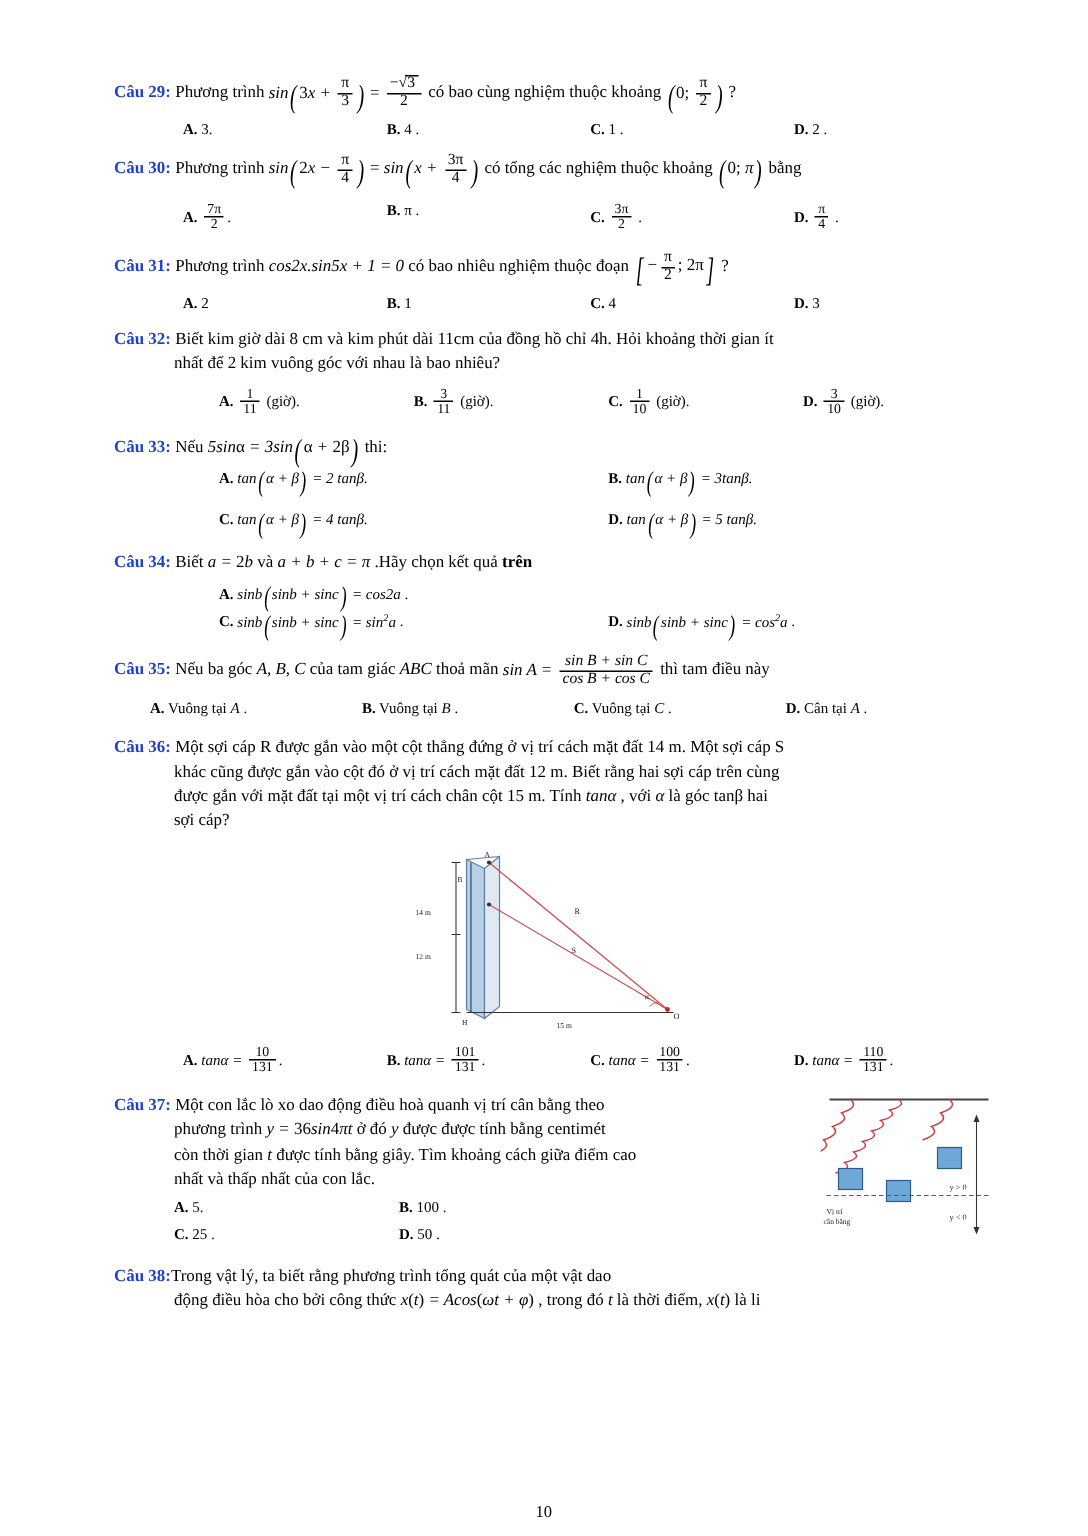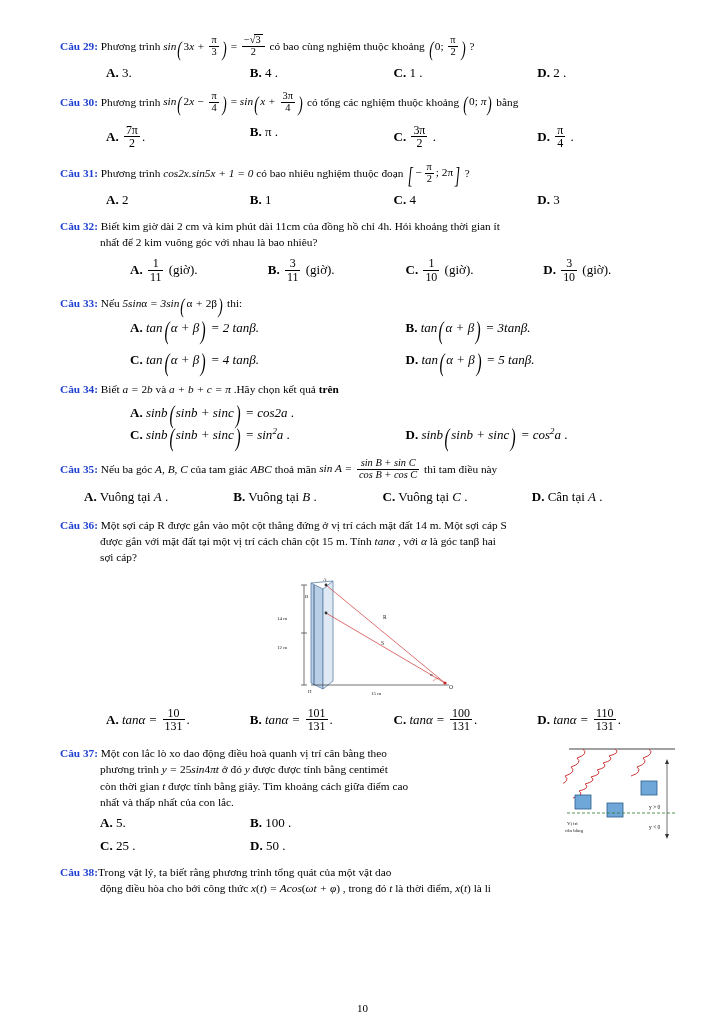--- a/index.html
+++ b/index.html
@@ -6,21 +6,21 @@
   body {
     width:725px;
     background:#ffffff;
     font-family:"Liberation Serif", serif;
     color:#000000;
   }
   .page {
     position:relative;
     width:725px;
     height:1024px;
-    padding:0;
+    padding:16px;
     box-sizing:border-box;
     overflow:hidden;
   }
   .content {
     padding:34px 44px 0 60px;
   }
   .q {
     margin-bottom:7px;
     line-height:1.45;
     font-size:11.3px;
@@ -31,21 +31,21 @@
     font-family:"Liberation Serif", serif;
   }
   .body-indent {
     display:block;
     padding-left:40px;
     text-indent:0;
   }
   .ans-row {
     display:flex;
     margin-top:4px;
-    font-size:13px;
+    font-size:10px;
   }
   .ans-row.indent { padding-left:46px; }
   .ans-row.indent2 { padding-left:70px; }
   .ans {
     white-space:nowrap;
   }
   .ans b { font-weight:bold; }
   .c4 > .ans { width:25%; }
   .c2 > .ans { width:50%; }
   .math { font-family:"Liberation Serif", serif; font-style:italic; }
@@ -167,21 +167,21 @@
     </div>
     <div class="ans-row indent c4">
       <span class="ans"><b>A.</b> <span>2</span></span>
       <span class="ans"><b>B.</b> <span>1</span></span>
       <span class="ans"><b>C.</b> <span>4</span></span>
       <span class="ans"><b>D.</b> <span>3</span></span>
     </div>
 
     <div class="q" style="margin-top:10px">
       <span class="qlabel">Câu 32:</span>
-      <span>Biết kim giờ dài 2 cm và kim phút dài 11cm của đồng hồ chỉ 4h. Hỏi khoảng thời gian ít</span>
+      <span>Biết kim giờ dài 8 cm và kim phút dài 11cm của đồng hồ chỉ 4h. Hỏi khoảng thời gian ít</span>
       <span class="body-indent">nhất để 2 kim vuông góc với nhau là bao nhiêu?</span>
     </div>
     <div class="ans-row indent2 c4" style="margin-top:6px">
       <span class="ans"><b>A.</b>
         <span class="frac"><span class="num">1</span><span class="den">11</span></span> (giờ).</span>
       <span class="ans"><b>B.</b>
         <span class="frac"><span class="num">3</span><span class="den">11</span></span> (giờ).</span>
       <span class="ans"><b>C.</b>
         <span class="frac"><span class="num">1</span><span class="den">10</span></span> (giờ).</span>
       <span class="ans"><b>D.</b>
@@ -224,20 +224,21 @@
     <div class="ans-row c4" style="margin-top:8px; padding-left:24px">
       <span class="ans"><b>A.</b> Vuông tại <span class="math">A</span> .</span>
       <span class="ans"><b>B.</b> Vuông tại <span class="math">B</span> .</span>
       <span class="ans"><b>C.</b> Vuông tại <span class="math">C</span> .</span>
       <span class="ans"><b>D.</b> Cân tại <span class="math">A</span> .</span>
     </div>
 
     <div class="q" style="margin-top:12px">
       <span class="qlabel">Câu 36:</span>
       <span>Một sợi cáp R được gắn vào một cột thẳng đứng ở vị trí cách mặt đất 14 m. Một sợi cáp S</span>
+      <span class="body-indent">khác cũng được gắn vào cột đó ở vị trí cách mặt đất 12 m. Biết rằng hai sợi cáp trên cùng</span>
       <span class="body-indent">
         <span>được gắn với mặt đất tại một vị trí cách chân cột 15 m. Tính</span>
         <span class="math">tanα ,</span>
         <span>với</span>
         <span class="math">α</span>
         <span>là góc tanβ hai</span>
       </span>
       <span class="body-indent">sợi cáp?</span>
     </div>
 
@@ -309,21 +310,21 @@
           <polygon points="104,18 102,23 106,23" fill="#333"></polygon>
           <polygon points="104,98 102,93 106,93" fill="#333"></polygon>
           <text x="4" y="84" font-family="Liberation Serif, serif" font-size="5" fill="#222">Vị trí</text>
           <text x="2" y="91" font-family="Liberation Serif, serif" font-size="5" fill="#222">cân bằng</text>
           <text x="86" y="68" font-family="Liberation Serif, serif" font-size="5.5" fill="#222">y &gt; 0</text>
           <text x="86" y="88" font-family="Liberation Serif, serif" font-size="5.5" fill="#222">y &lt; 0</text>
         </svg>
       </div>
       <span class="qlabel">Câu 37:</span>
       <span>Một con lắc lò xo dao động điều hoà quanh vị trí cân bằng theo</span>
-      <span class="body-indent">phương trình <span class="math">y = <span class="up">25</span>sin<span class="up">4</span>πt</span> ở đó <span class="math">y</span> được được tính bằng centimét</span>
+      <span class="body-indent">phương trình <span class="math">y = <span class="up">36</span>sin<span class="up">4</span>πt</span> ở đó <span class="math">y</span> được được tính bằng centimét</span>
       <span class="body-indent">còn thời gian <span class="math">t</span> được tính bằng giây. Tìm khoảng cách giữa điểm cao</span>
       <span class="body-indent">nhất và thấp nhất của con lắc.</span>
       <div class="ans-row" style="padding-left:40px; width:300px">
         <span class="ans" style="width:50%"><b>A.</b> <span>5.</span></span>
         <span class="ans" style="width:50%"><b>B.</b> <span>100 .</span></span>
       </div>
       <div class="ans-row" style="padding-left:40px; width:300px">
         <span class="ans" style="width:50%"><b>C.</b> <span>25 .</span></span>
         <span class="ans" style="width:50%"><b>D.</b> <span>50 .</span></span>
       </div>

